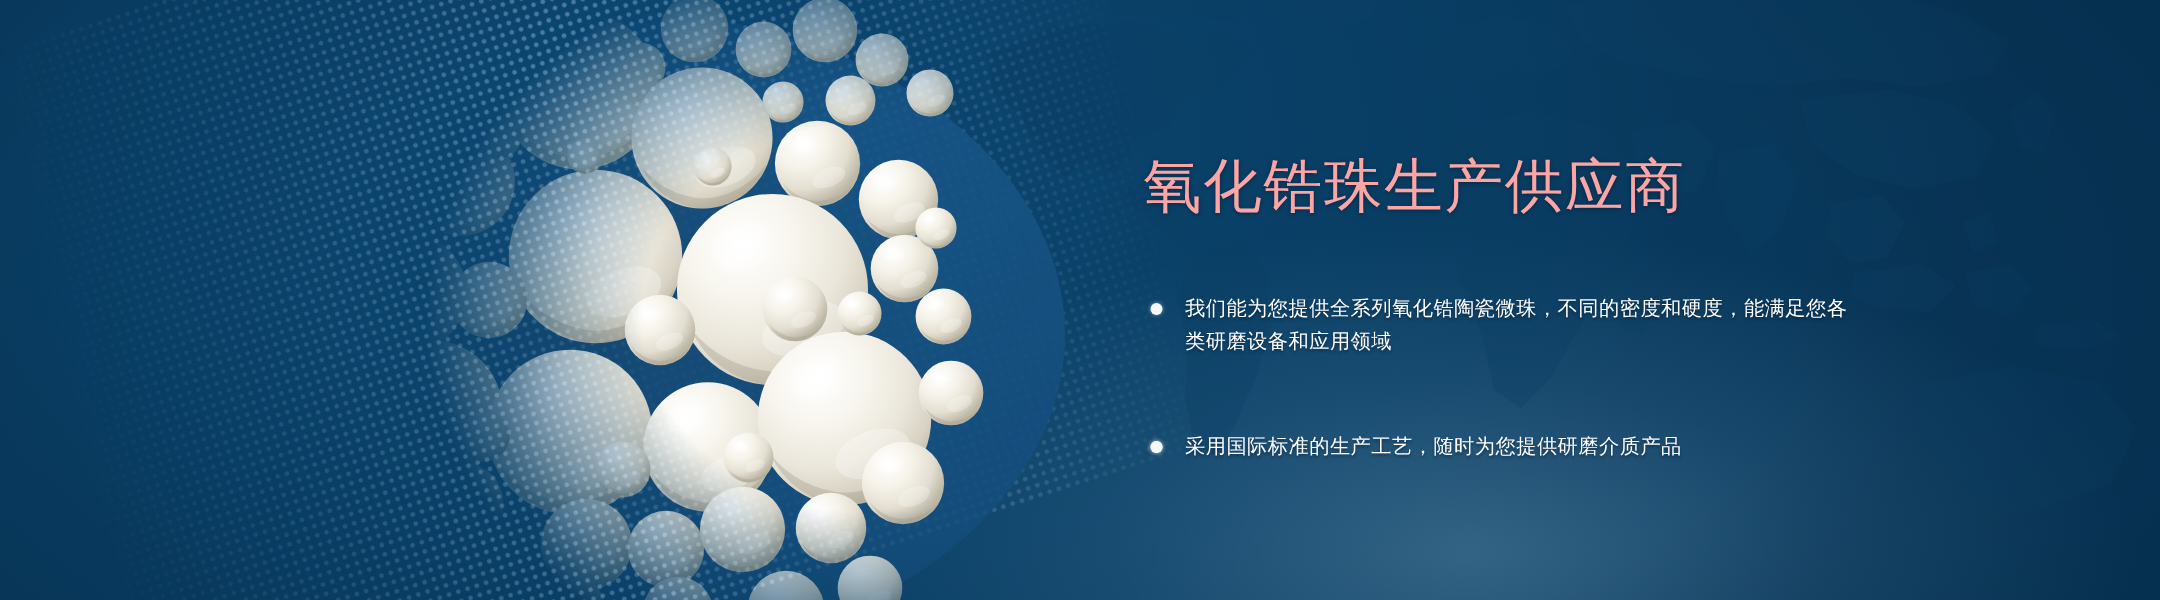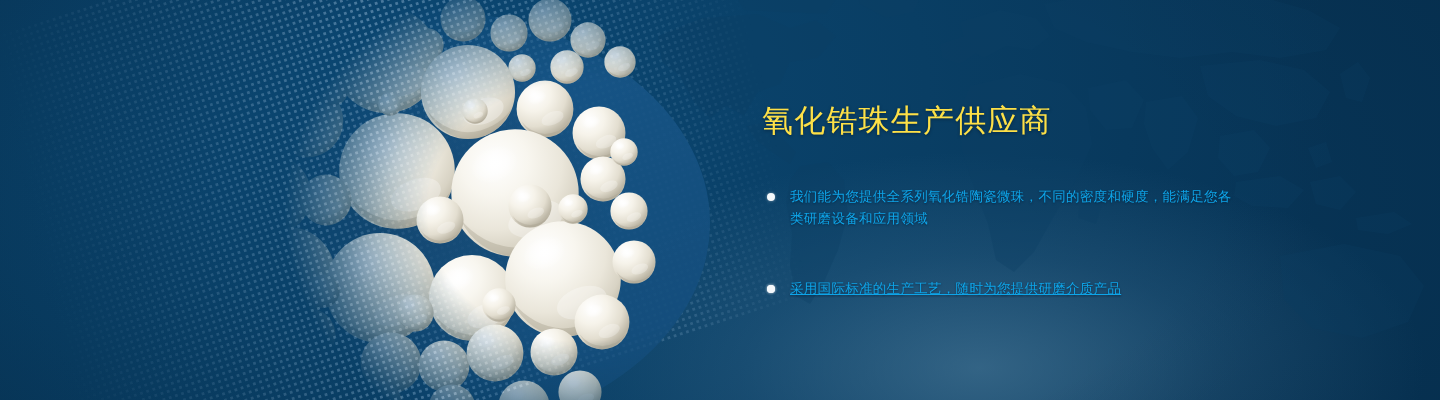--- a/index.html
+++ b/index.html
@@ -71,44 +71,44 @@
   .beads svg{width:100%;height:100%;display:block;}
 
   
   .copy{
     position:absolute;
     left:762px;top:104px;
     width:470px;
   }
   .headline{
     margin:0 0 28px 0;
-    color:#fde047;
-    font-size:31px;
+    color:#fca5a5;
+    font-size:39px;
     font-weight:400;
     letter-spacing:1.2px;
     line-height:1.1;
     text-shadow:0 1px 3px rgba(0,20,40,.55);
     white-space:nowrap;
   }
   .bullets{
     list-style:none;
     margin:0;padding:0;
   }
   .bullet{
     position:relative;
     padding-left:28px;
     margin-bottom:9px;
-    color:#0ea5e9;
+    color:#ffffff;
     font-size:13.5px;
     line-height:22px;
     letter-spacing:.3px;
     text-shadow:0 1px 2px rgba(0,18,38,.5);
     margin-top:48px;
   }
-  .bullet:last-child{margin-bottom:0;text-decoration:underline;}
+  .bullet:last-child{margin-bottom:0;}
   .dot{
     position:absolute;
     left:5px;top:7px;
     width:8px;height:8px;
     border-radius:50%;
     background:#f4f8fb;
     box-shadow:0 0 3px rgba(255,255,255,.45);
   }
 </style>
 </head>

